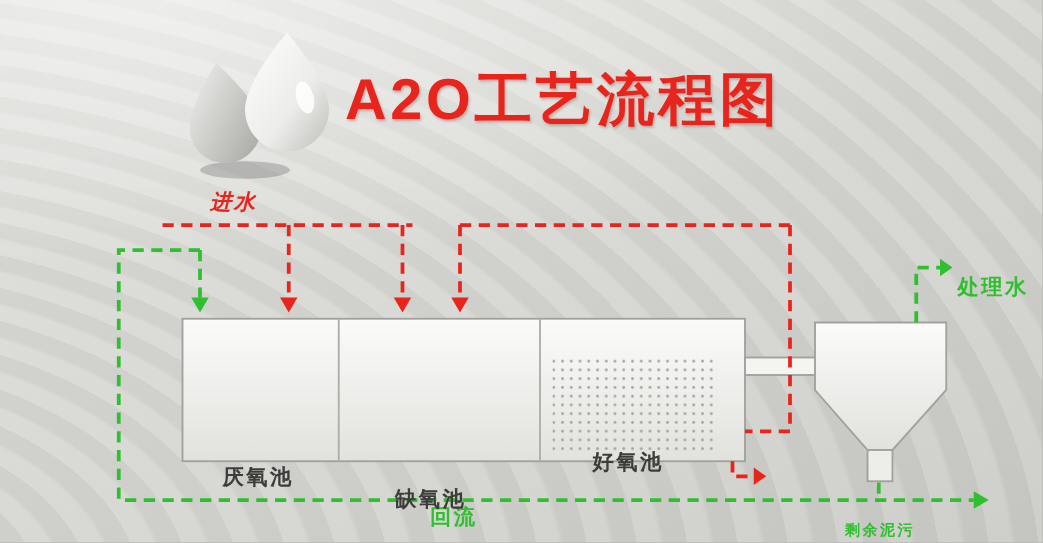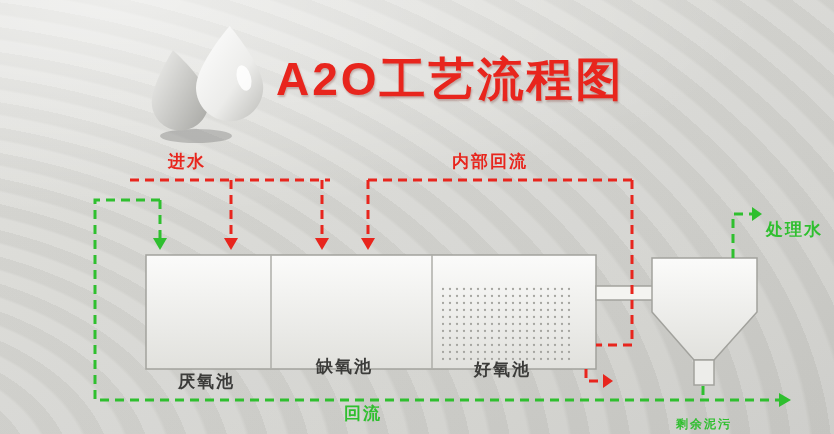--- a/index.html
+++ b/index.html
@@ -16,21 +16,21 @@
   svg{position:absolute;left:0;top:0;}
   .r-line{fill:none;stroke:var(--red,#e8251d);stroke-width:3;stroke-dasharray:9 6;}
   .g-line{fill:none;stroke:var(--green,#2fbf2f);stroke-width:3;stroke-dasharray:9 6;}
   .r-arrow{fill:var(--red,#e8251d);stroke:none;}
   .g-arrow{fill:var(--green,#2fbf2f);stroke:none;}
   .lbl{
     position:absolute;
     font-weight:bold;font-size:17px;line-height:1.2;
     letter-spacing:2px;white-space:nowrap;
   }
-  .red{color:var(--red,#e8251d);}
+  .red{color:var(--red,#e8251d);font-style:italic;}
   .green{color:var(--green,#2fbf2f);margin-top:16px;}
   .dark{color:var(--label,#3c3c3a);}
   .title{
     position:absolute;margin:0;
     font-weight:800;font-size:46px;line-height:1;
     letter-spacing:3px;color:var(--red,#e8251d);
     text-shadow:1px 2px 2px rgba(110,30,20,.28);
     white-space:nowrap;
   }
 </style>
@@ -107,22 +107,21 @@
     <g class="g-arrow">
       <polygon points="153,238 167,238 160,250"></polygon>
       <polygon points="779,393 779,407 791,400"></polygon>
       <polygon points="752,207 752,221 762,214"></polygon>
     </g>
   </svg>
 
   <h1 class="title" style="left:276px;top:56px">A2O工艺流程图</h1>
 
   <div class="lbl red" style="left:168px;top:152px">进水</div>
-  <div class="lbl red" style="left:452px;top:152px">内部回流</div>
   <div class="lbl green" style="left:766px;top:204px">处理水</div>
   <div class="lbl green" style="left:344px;top:388px">回流</div>
   <div class="lbl green" style="left:676px;top:401px;font-size:12px">剩余泥污</div>
 
   <div class="lbl dark" style="left:178px;top:372px">厌氧池</div>
-  <div class="lbl dark" style="left:316px;top:357px">缺氧池</div>
+  <div class="lbl dark" style="left:316px;top:390px">缺氧池</div>
   <div class="lbl dark" style="left:474px;top:360px">好氧池</div>
 
 </div>
 
 </body></html>

